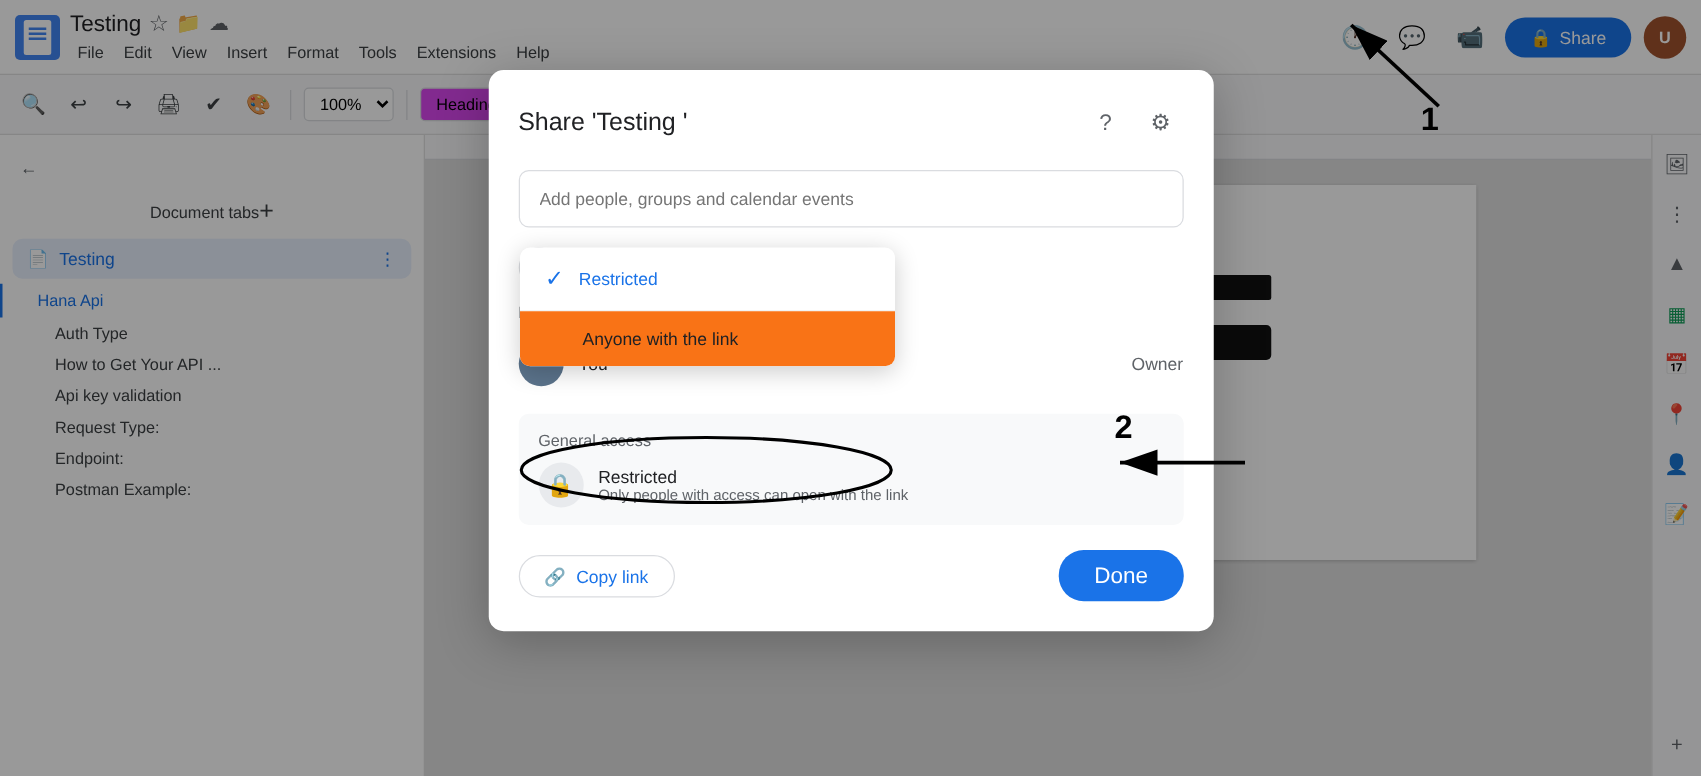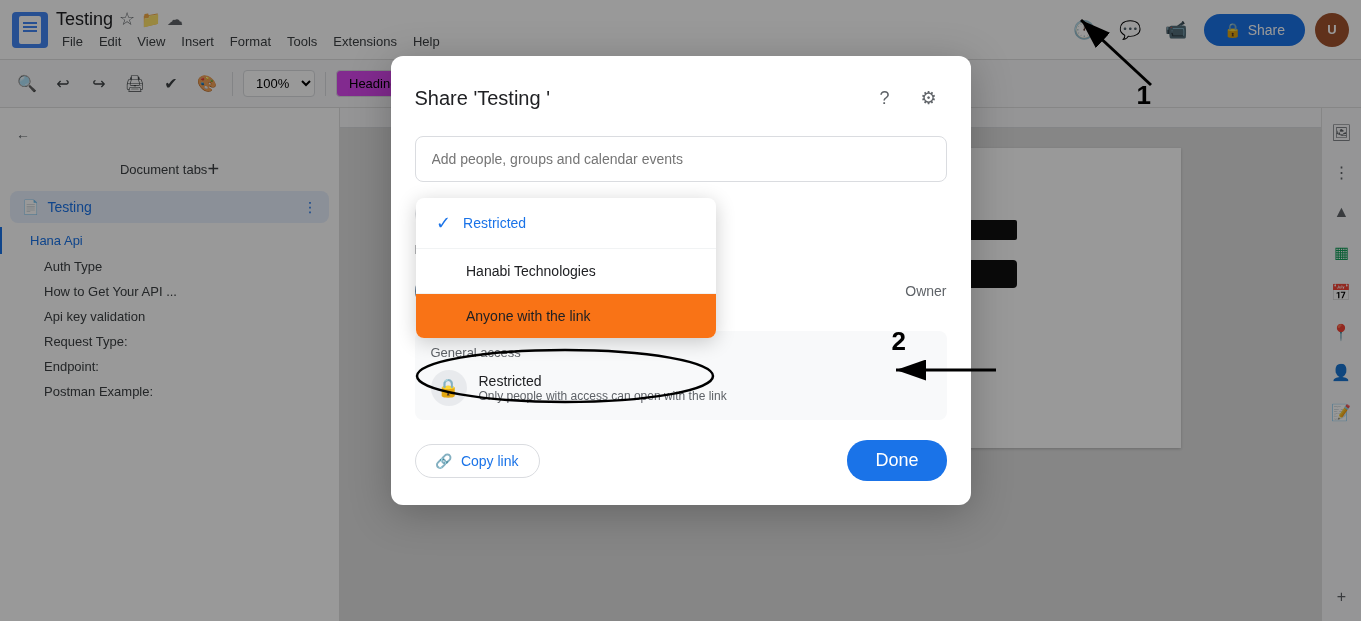--- a/index.html
+++ b/index.html
@@ -630,24 +630,20 @@
     </div>
   </div>
 
 </div>
 
 <div class="dropdown-menu">
   <div class="dropdown-item selected">
     <span class="check-icon">✓</span>
     <span>Restricted</span>
   </div>
-  <div class="dropdown-item">
-    <span style="width:18px;display:inline-block;"></span>
-    <span>Hanabi Technologies</span>
-  </div>
   <div class="dropdown-item highlighted" style="position:relative;">
     <span style="width:18px;display:inline-block;"></span>
     <span>Anyone with the link</span>
   </div>
 </div>
 
 <svg style="position:absolute;left:410px;top:345px;pointer-events:none;z-index:202;" width="310" height="62">
   <ellipse cx="155" cy="31" rx="148" ry="26" fill="none" stroke="black" stroke-width="2.5"></ellipse>
 </svg>
 

